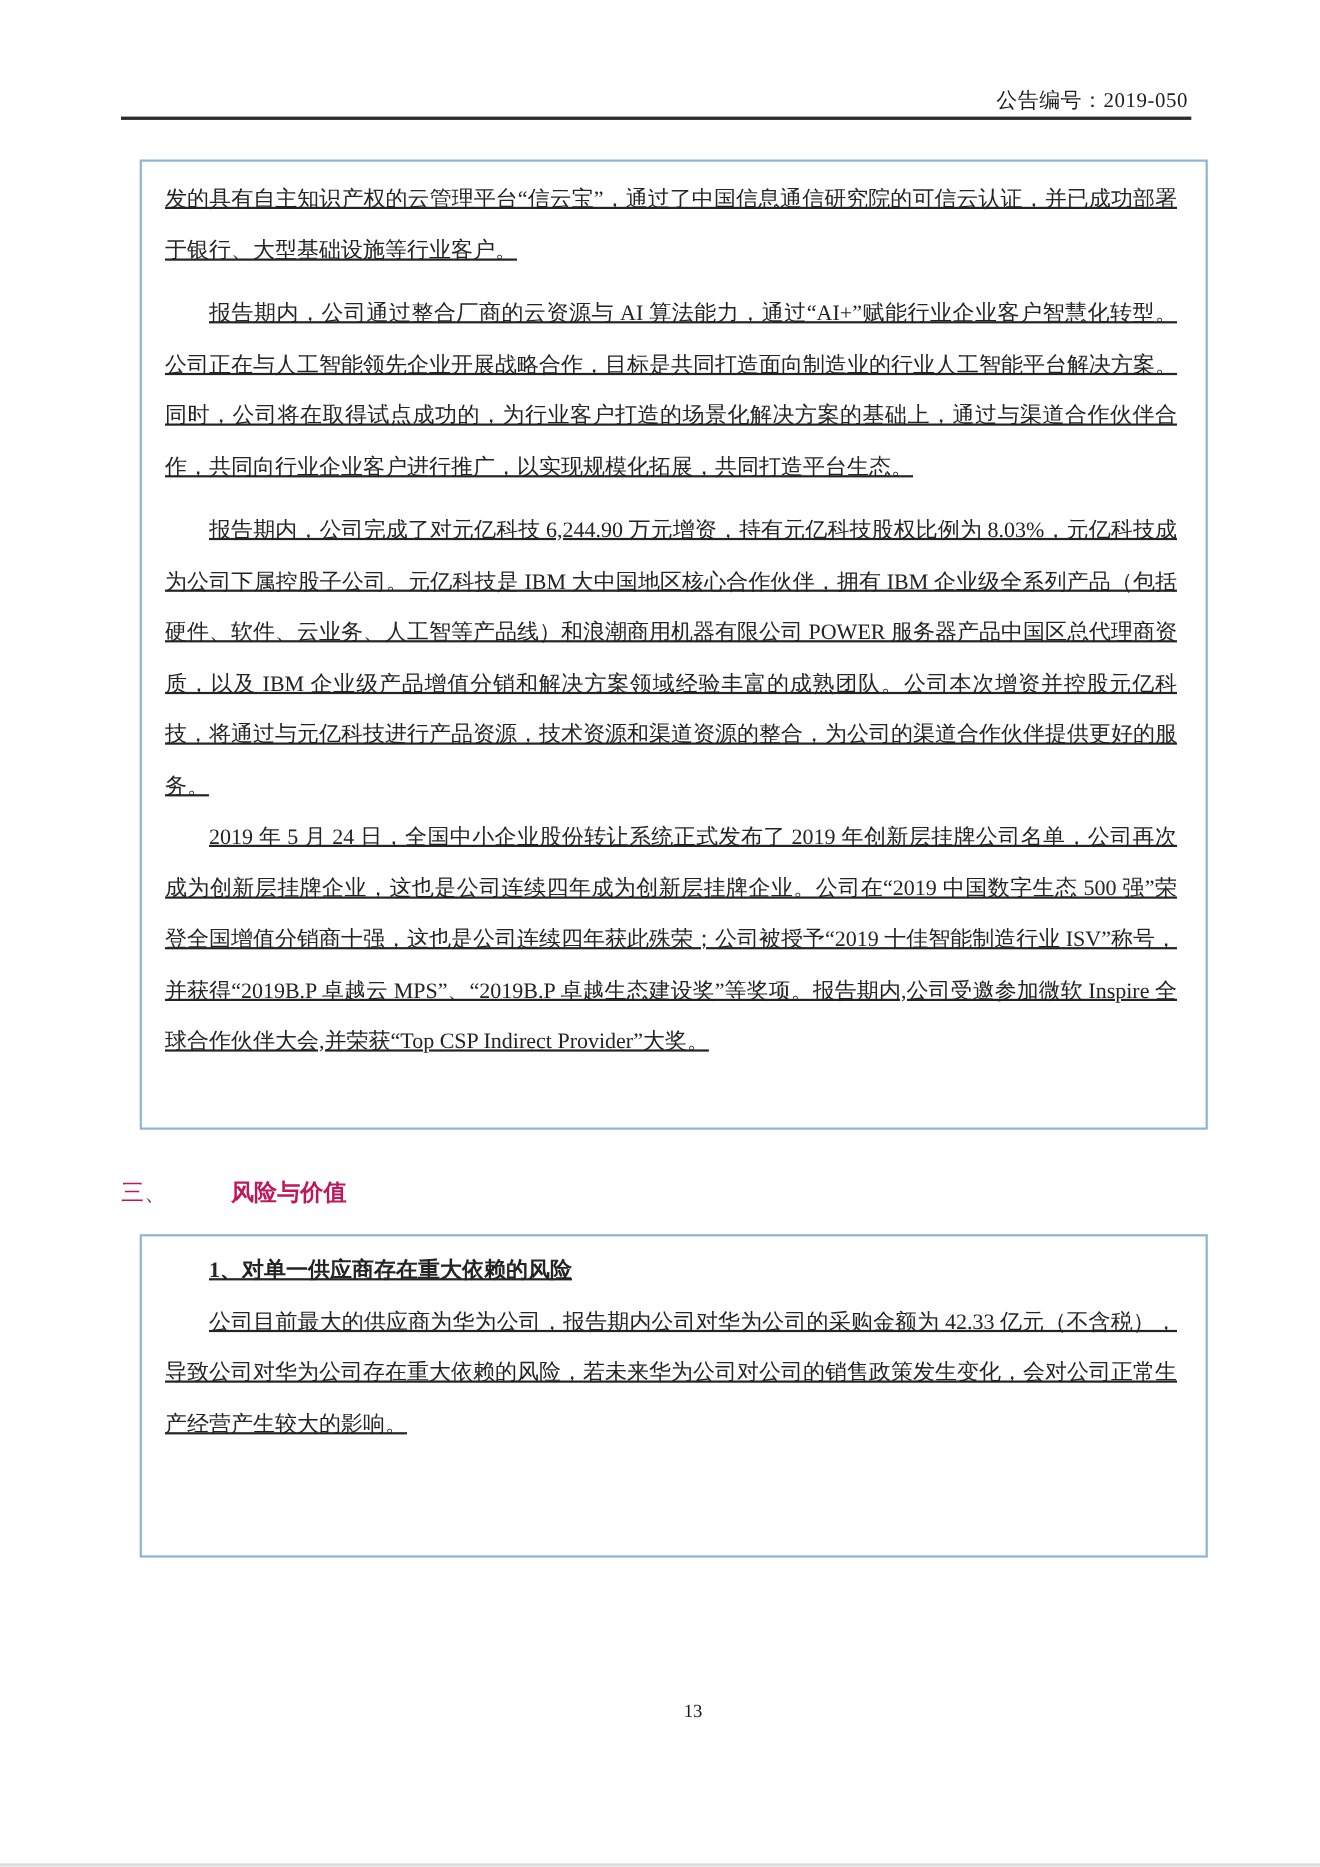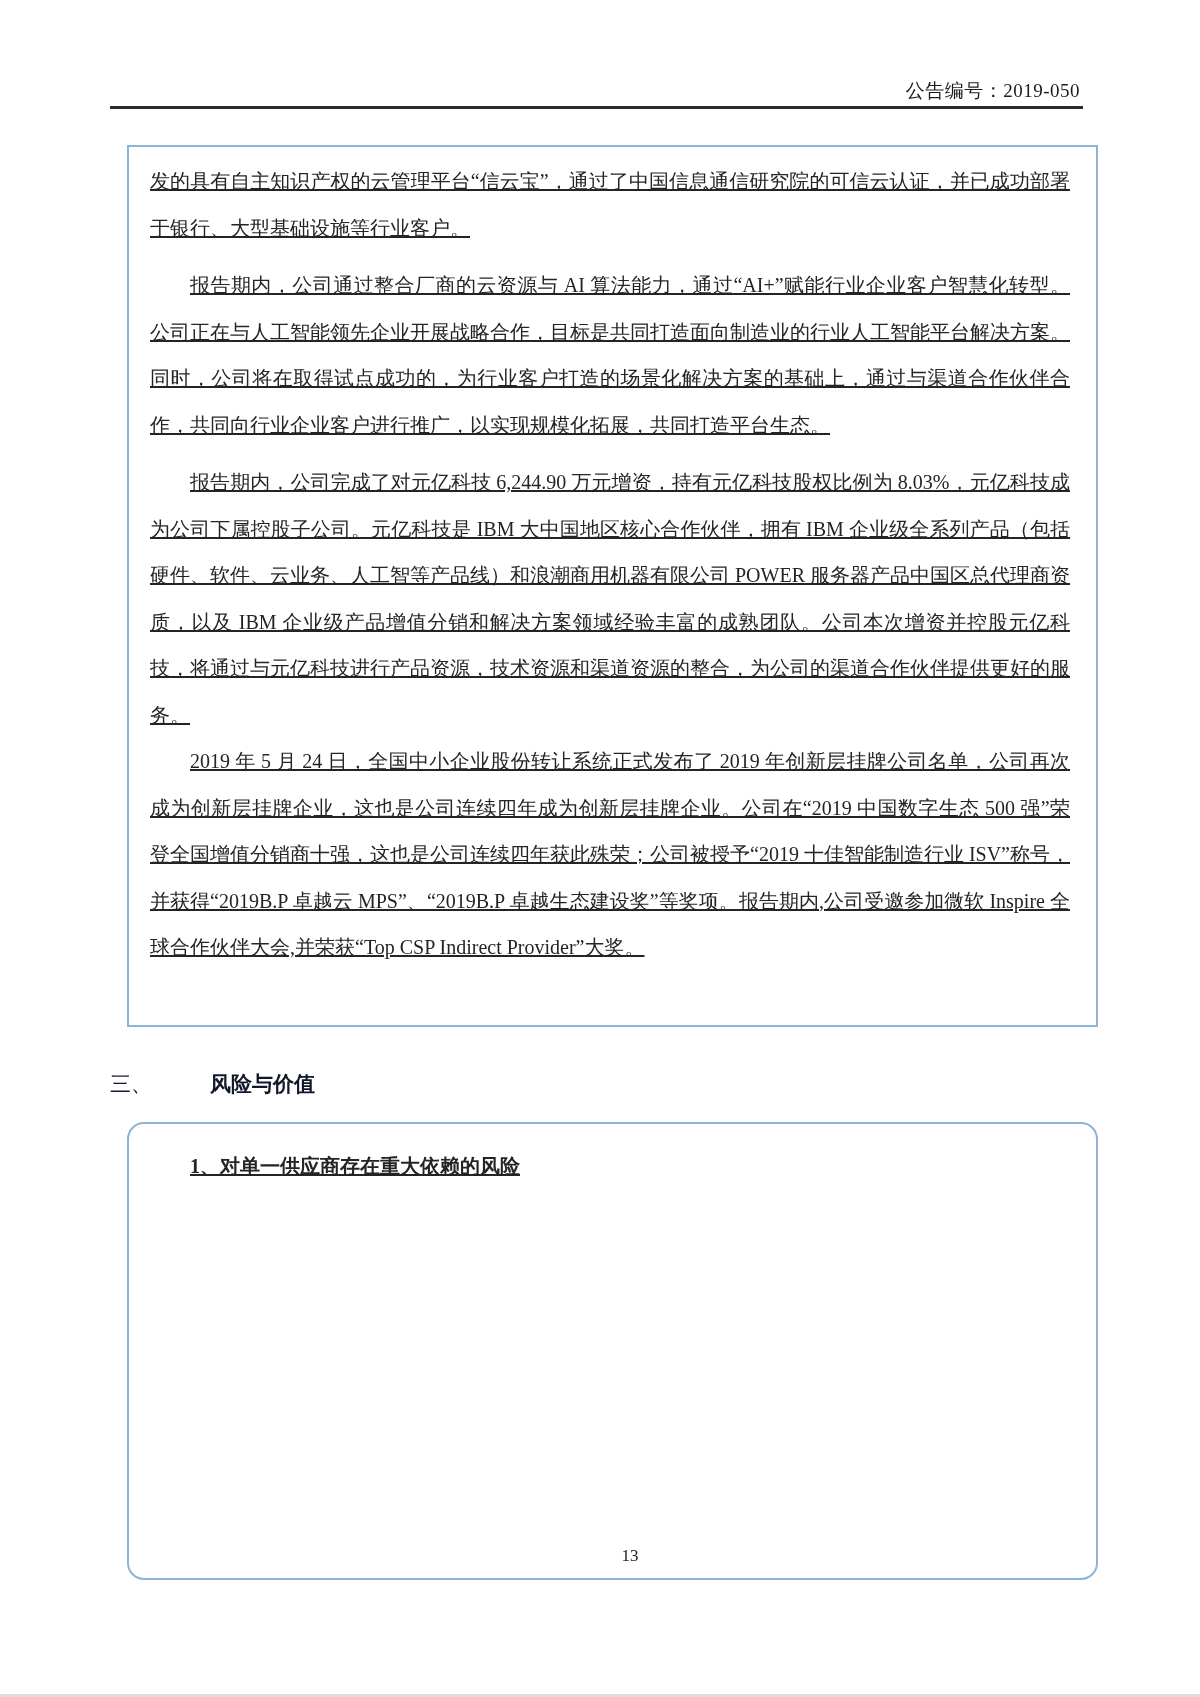--- a/index.html
+++ b/index.html
@@ -47,43 +47,42 @@
     background: #ffffff;
     overflow: hidden;
   }
   .box-1 {
     top: 145px;
     height: 882px;
     padding: 11px 26px 6px 21px;
   }
   .box-2 {
     top: 1122px;
-    height: 458px;
-    padding: 19px 26px 6px 21px;
-    border-radius: 17px;
+    height: 294px;
+    padding: 8px 26px 6px 21px;
   }
   .text-box p {
     margin: 0;
     font-size: 20px;
     line-height: 46.5px;
     text-align: justify;
     color: #242424;
     text-decoration: underline;
   }
   .indent { text-indent: 2em; }
   .pgap   { margin-top: 11px !important; }
   .bold   { font-weight: bold; }
 
   
   .section-heading {
     position: absolute;
     left: 110px;
     top: 1070px;
     font-size: 21px;
-    color: #0f172a;
+    color: #be185d;
     white-space: nowrap;
   }
   .section-heading .num {
     font-weight: 400;
     margin-right: 58px;
   }
   .section-heading .title {
     font-weight: 700;
   }
 
@@ -118,16 +117,17 @@
   <p class="indent pgap">报告期内，公司完成了对元亿科技 6,244.90 万元增资，持有元亿科技股权比例为 8.03%，元亿科技成为公司下属控股子公司。元亿科技是 IBM 大中国地区核心合作伙伴，拥有 IBM 企业级全系列产品（包括硬件、软件、云业务、人工智等产品线）和浪潮商用机器有限公司 POWER 服务器产品中国区总代理商资质，以及  IBM 企业级产品增值分销和解决方案领域经验丰富的成熟团队。公司本次增资并控股元亿科技，将通过与元亿科技进行产品资源，技术资源和渠道资源的整合，为公司的渠道合作伙伴提供更好的服务。</p>
   <p class="indent">2019 年 5 月 24 日，全国中小企业股份转让系统正式发布了 2019 年创新层挂牌公司名单，公司再次成为创新层挂牌企业，这也是公司连续四年成为创新层挂牌企业。公司在“2019 中国数字生态 500 强”荣登全国增值分销商十强，这也是公司连续四年获此殊荣；公司被授予“2019 十佳智能制造行业 ISV”称号，并获得“2019B.P 卓越云 MPS”、“2019B.P 卓越生态建设奖”等奖项。报告期内,公司受邀参加微软 Inspire 全球合作伙伴大会,并荣获“Top CSP Indirect Provider”大奖。</p>
 </div>
 
 <div class="section-heading">
   <span class="num">三、</span><span class="title">风险与价值</span>
 </div>
 
 <div class="text-box box-2">
   <p class="indent bold">1、对单一供应商存在重大依赖的风险</p>
+  <p class="indent">公司目前最大的供应商为华为公司，报告期内公司对华为公司的采购金额为 42.33 亿元（不含税），导致公司对华为公司存在重大依赖的风险，若未来华为公司对公司的销售政策发生变化，会对公司正常生产经营产生较大的影响。</p>
 </div>
 
 <div class="page-number">13</div>
 <div class="bottom-rule"></div>
 
 </body></html>

